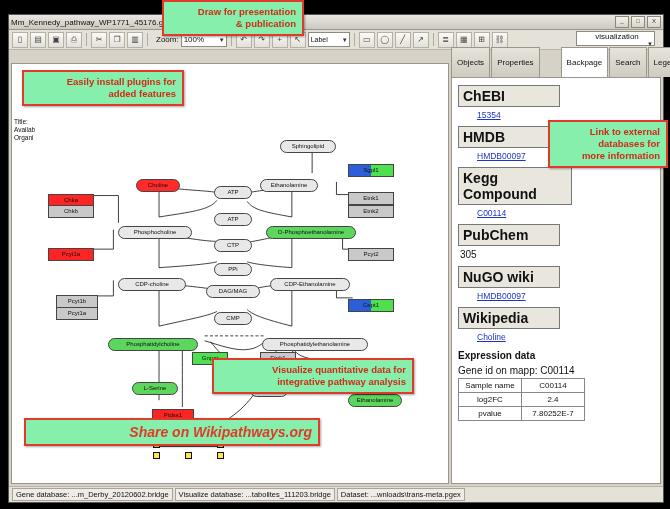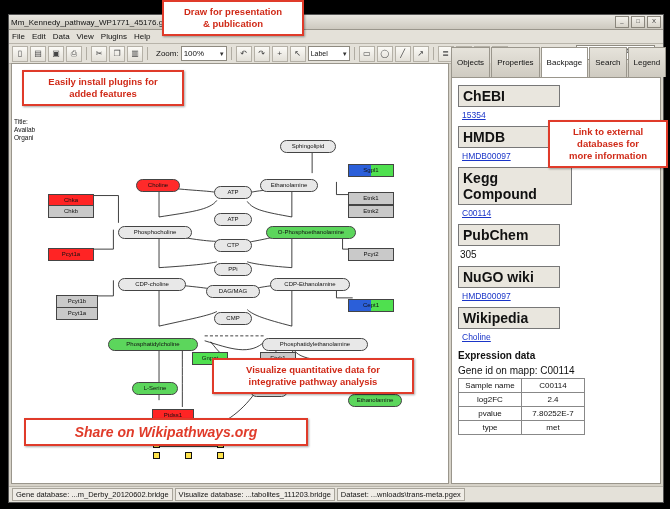--- a/index.html
+++ b/index.html
@@ -19,24 +19,24 @@
   .zoombox{width:42px;height:13px;border:1px solid #8e8a80;background:#fff;font-size:8px;color:#111;display:flex;align-items:center;padding-left:2px;}
   .zoomarrow{margin-left:auto;font-size:6px;color:#333;padding-right:1px;}
   .labelbox{width:38px;height:13px;border:1px solid #8e8a80;background:#fff;font-size:7px;color:#111;display:flex;align-items:center;padding-left:2px;}
   .viscombo{position:absolute;right:8px;top:1px;width:74px;height:13px;border:1px solid #8e8a80;background:#fff;font-size:8px;display:flex;align-items:center;padding-left:3px;color:#111;flex-direction:column;}
   .tbrow{position:relative;}
   .body{position:absolute;left:0;top:46px;right:0;bottom:16px;display:flex;}
   .canvaswrap{position:relative;flex:1;background:#fff;border:1px solid #9a968c;margin:2px;overflow:hidden;}
   .sidewrap{width:210px;margin:2px 2px 2px 0;display:flex;flex-direction:column;background:#d6d2c8;}
   .tabs{display:flex;height:14px;font-size:8px;align-items:flex-end;}
   .tab{padding:10px 5px;border:1px solid #9a968c;border-bottom:none;background:linear-gradient(#e6e3db,#cfcbc1);color:#111;margin-right:1px;}
-  .tab.active{background:#fff;}
+  .tab.active{background:#fff;margin-left:20px;}
   .panel{flex:1;background:#fff;border:1px solid #9a968c;overflow:hidden;padding:4px 6px;font-size:8.5px;color:#111;}
   .dbbox{border:1px solid #777;background:#e9e6de;padding:2px 4px;font-weight:bold;font-size:14px;width:92px;margin-top:3px;}
-  .dblink{color:#1a35c8;text-decoration:underline;font-size:8.5px;margin:3px 0 6px 4px;display:block;}
+  .dblink{color:#1a35c8;text-decoration:underline;font-size:8.5px;margin:3px 0 6px 19px;display:block;}
   .dbplain{font-size:10px;margin:3px 0 6px 2px;display:block;color:#111;}
   .exprhdr{font-weight:bold;font-size:10px;margin:8px 0 4px 0;}
   .geneid{font-size:10px;margin-bottom:2px;}
   table.expr{border-collapse:collapse;font-size:8px;}
   table.expr td{border:1px solid #888;padding:1px 4px;height:11px;}
   table.expr td.k{width:54px;text-align:center;}
   table.expr td.v{width:54px;text-align:center;}
   .status{position:absolute;left:0;right:0;bottom:0;height:15px;background:#e4e1d9;border-top:1px solid #b8b4aa;display:flex;align-items:center;font-size:7.5px;color:#111;padding-left:3px;}
   .statusbox{border:1px solid #a8a49a;background:#efece6;padding:1px 3px;margin-right:2px;}
   .sbleft{position:absolute;left:2px;top:54px;width:70px;font-size:6.5px;color:#111;line-height:8px;}
@@ -45,47 +45,39 @@
   .met{border-radius:8px;background:#e8e8e8;height:10px;padding-top:1px;}
   .metgreen{border-radius:8px;background:#5cd65c;height:10px;padding-top:1px;}
   .metred{border-radius:8px;background:#ff2a2a;height:10px;padding-top:1px;}
   .gene{background:#c9c9c9;height:10px;padding-top:1px;}
   .genegreen{background:#4fe04f;height:10px;padding-top:1px;}
   .genered{background:#ff2424;height:10px;padding-top:1px;}
   .gradrg{background:linear-gradient(90deg,#ff2424 50%,#4fe04f 50%);height:10px;padding-top:1px;}
   .gradbg{background:linear-gradient(90deg,#2b5fd9 50%,#4fe04f 50%);height:10px;padding-top:1px;}
   svg.edges{position:absolute;left:0;top:0;width:100%;height:100%;}
   
-  .callout{position:absolute;background:#ffffff;border:2px solid #e03b2a;color:#d02a18;font-weight:bold;text-align:center;font-size:9.5px;line-height:12px;padding:4px 6px;box-shadow:1px 1px 2px rgba(0,0,0,.35);}
-  .callout.share{font-style:italic;font-size:14px;color:#e03b2a;padding:6px 0;}
+  .callout{position:absolute;background:#86efac;border:2px solid #e03b2a;color:#d02a18;font-weight:bold;text-align:right;font-size:9.5px;line-height:12px;padding:4px 6px;box-shadow:1px 1px 2px rgba(0,0,0,.35);}
+  .callout.share{font-style:italic;font-size:14px;color:#e03b2a;padding:6px 6px;}
   .selhandles span{position:absolute;width:5px;height:5px;background:#ffe44d;border:1px solid #111;}
 </style>
 </head>
 <body>
 
 <div id="root">
   <div class="win">
 
     <div class="titlebar">
       <div class="tl">Mm_Kennedy_pathway_WP1771_45176.gpml</div>
       <div class="winbtns">
         <div class="winbtn">_</div>
         <div class="winbtn">□</div>
         <div class="winbtn">X</div>
       </div>
     </div>
 
-    <div class="menubar">
-      <span>File</span>
-      <span>Edit</span>
-      <span>Data</span>
-      <span>View</span>
-      <span>Plugins</span>
-      <span>Help</span>
-    </div>
 
     <div class="toolbar tbrow">
       <div class="tb">▯</div>
       <div class="tb">▤</div>
       <div class="tb">▣</div>
       <div class="tb">⎙</div>
       <div class="tbsep"></div>
       <div class="tb">✂</div>
       <div class="tb">❐</div>
       <div class="tb">▥</div>
@@ -251,24 +243,20 @@
               <td class="v">C00114</td>
             </tr>
             <tr>
               <td class="k">log2FC</td>
               <td class="v">2.4</td>
             </tr>
             <tr>
               <td class="k">pvalue</td>
               <td class="v">7.80252E-7</td>
             </tr>
-            <tr>
-              <td class="k">type</td>
-              <td class="v">met</td>
-            </tr>
           </tbody>
             </table>
         </div>
       </div>
     </div>
 
     <div class="status">
       <span class="statusbox">Gene database: ...m_Derby_20120602.bridge</span>
       <span class="statusbox">Visualize database: ...tabolites_111203.bridge</span>
       <span class="statusbox">Dataset: ...wnloads\trans-meta.pgex</span>

